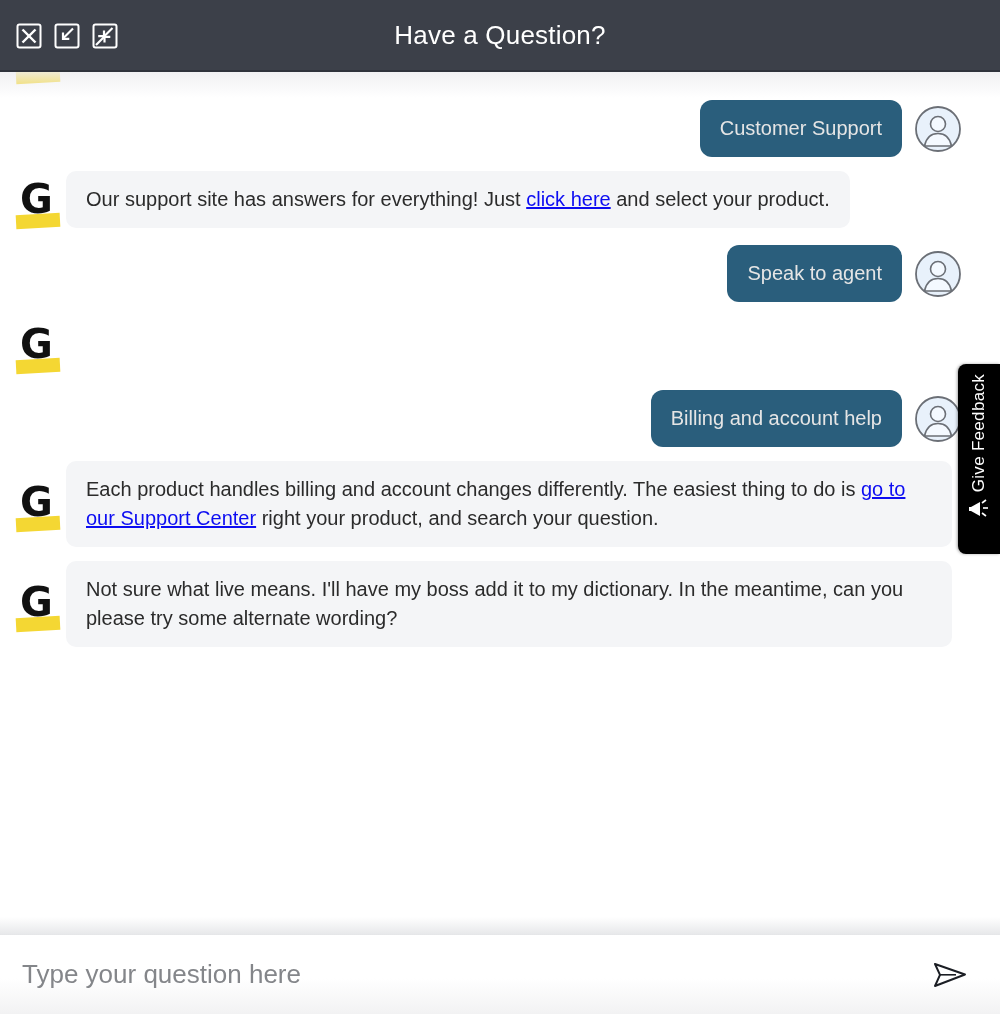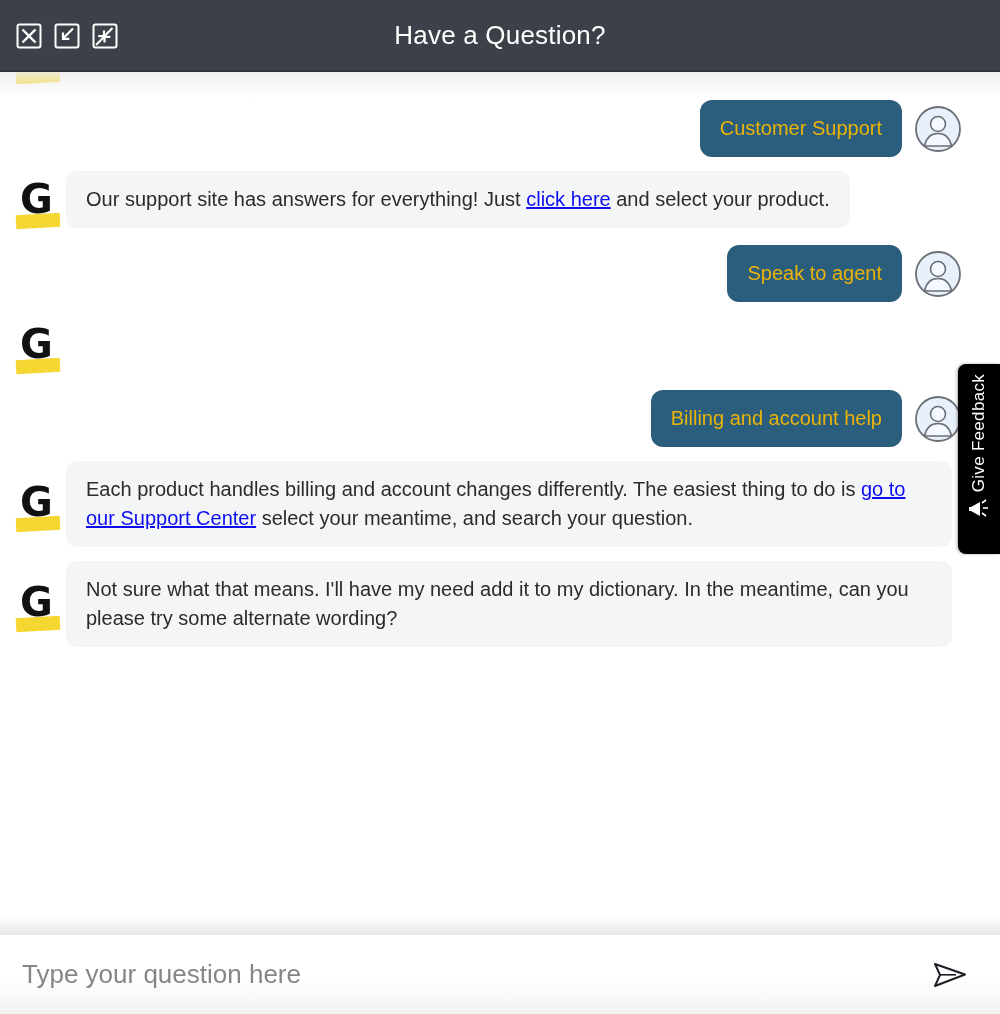--- a/index.html
+++ b/index.html
@@ -140,21 +140,21 @@
 
   .bubble.bot {
     background: #f4f5f7;
     color: #2b2b2b;
     max-width: 886px;
     margin-left: 0;
   }
 
   .bubble.user {
     background: #2a5e7c;
-    color: #eab308;
+    color: #e5e5e5;
     max-width: 700px;
     margin-right: 6px;
     border-radius: 12px;
   }
 
   .bubble a {
     color: #0d0df2;
   }
 
   
@@ -346,28 +346,28 @@
               <circle cx="24" cy="19" r="7.5" fill="#f4f9ff" stroke="#6b6f76" stroke-width="1.6"></circle>
               <path d="M10.5 41 C12.5 31.5 18 28.5 24 28.5 C30 28.5 35.5 31.5 37.5 41 Z" fill="#f4f9ff" stroke="#6b6f76" stroke-width="1.6"></path>
             </svg>
           </div>
         </div>
         <div class="msg-row bot">
           <div class="avatar-bot">
             <div class="g-swash"></div>
             <div class="g-letter">G</div>
           </div>
-          <div class="bubble bot"><span>Each product handles billing and account changes differently. The easiest thing to do is </span><a href="#">go to our Support Center</a><span> select your meantime, and search your question.</span></div>
-        </div>
-        <div class="msg-row bot">
-          <div class="avatar-bot">
-            <div class="g-swash"></div>
-            <div class="g-letter">G</div>
-          </div>
-          <div class="bubble bot"><span>Not sure what that means. I'll have my need add it to my dictionary. In the meantime, can you please try some alternate wording?</span></div>
+          <div class="bubble bot"><span>Each product handles billing and account changes differently. The easiest thing to do is </span><a href="#">go to our Support Center</a><span> right your product, and search your question.</span></div>
+        </div>
+        <div class="msg-row bot">
+          <div class="avatar-bot">
+            <div class="g-swash"></div>
+            <div class="g-letter">G</div>
+          </div>
+          <div class="bubble bot"><span>Not sure what live means. I'll have my boss add it to my dictionary. In the meantime, can you please try some alternate wording?</span></div>
         </div>
       </div>
   </div>
 
   <div class="feedback-tab">
     <div class="feedback-label">Give Feedback</div>
     <div class="feedback-icon">
       <svg width="24" height="22" viewBox="0 0 24 22">
         <path d="M4 9 L13 4 L13 18 L4 13 Z" fill="#ffffff"></path>
         <path d="M2 9 L4 9 L4 13 L2 13 Z" fill="#ffffff"></path>

